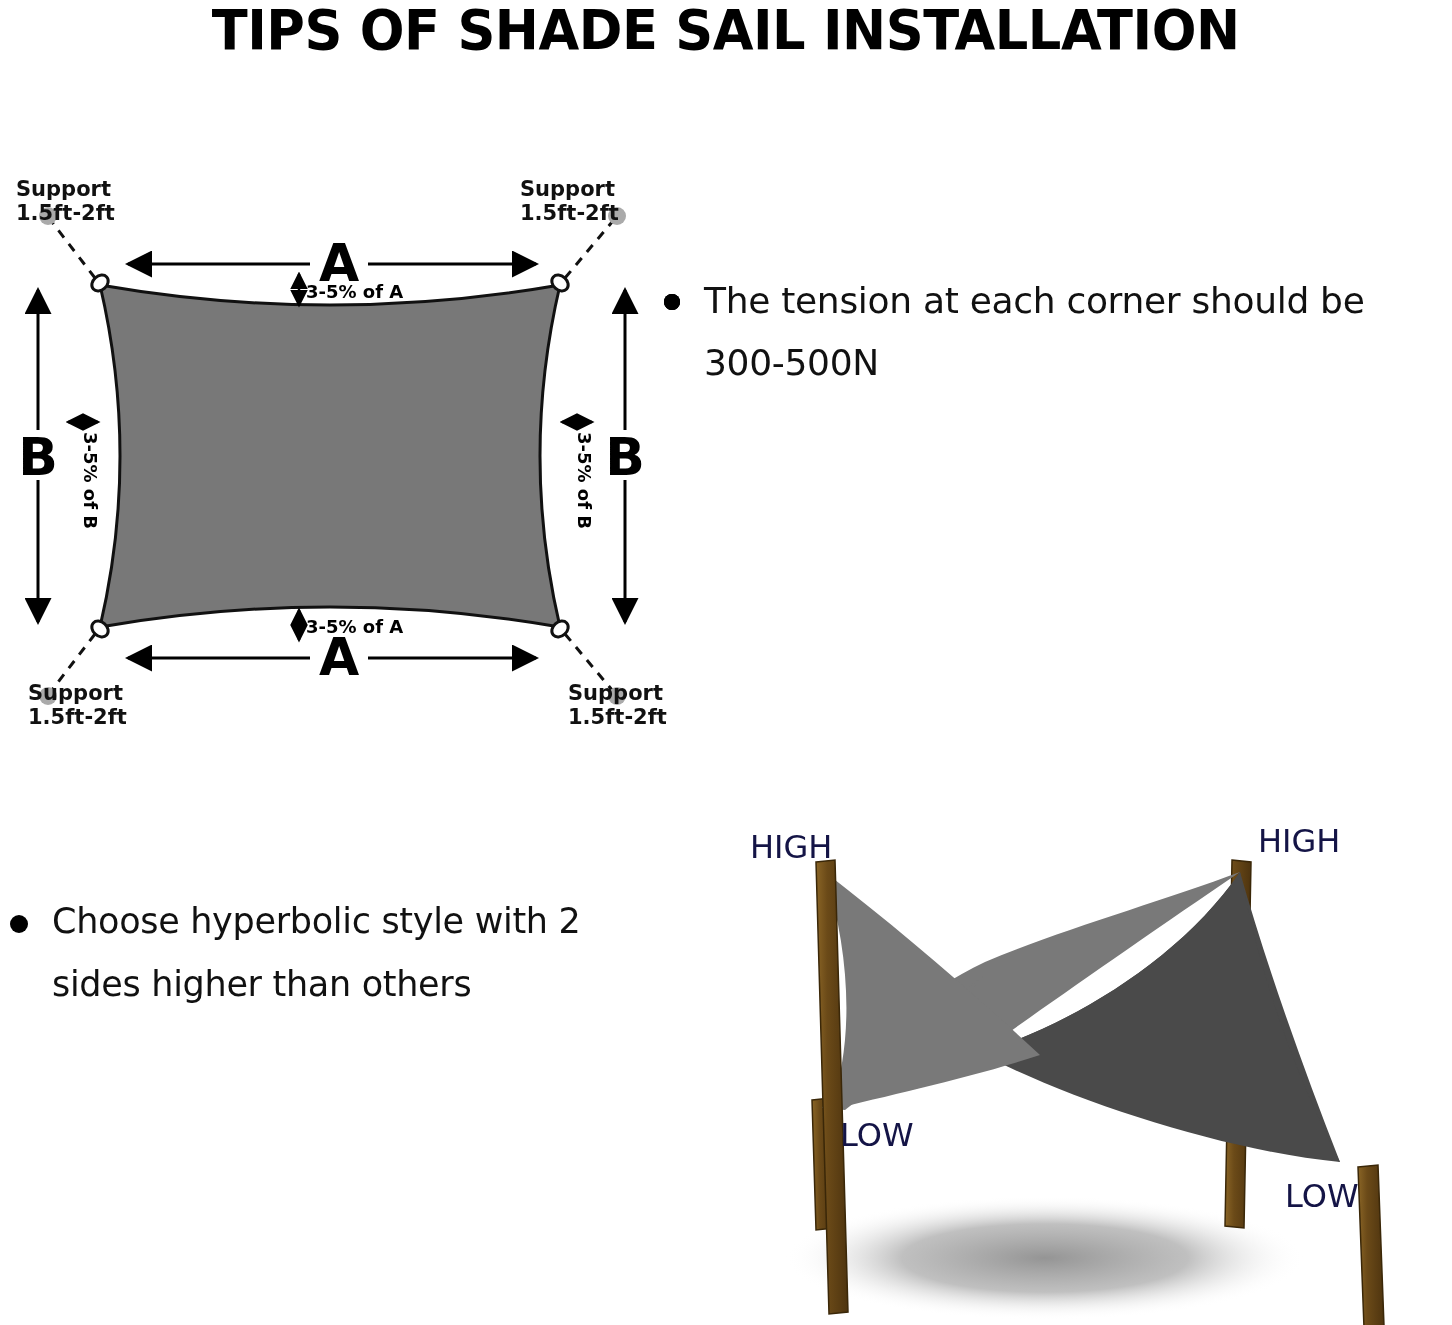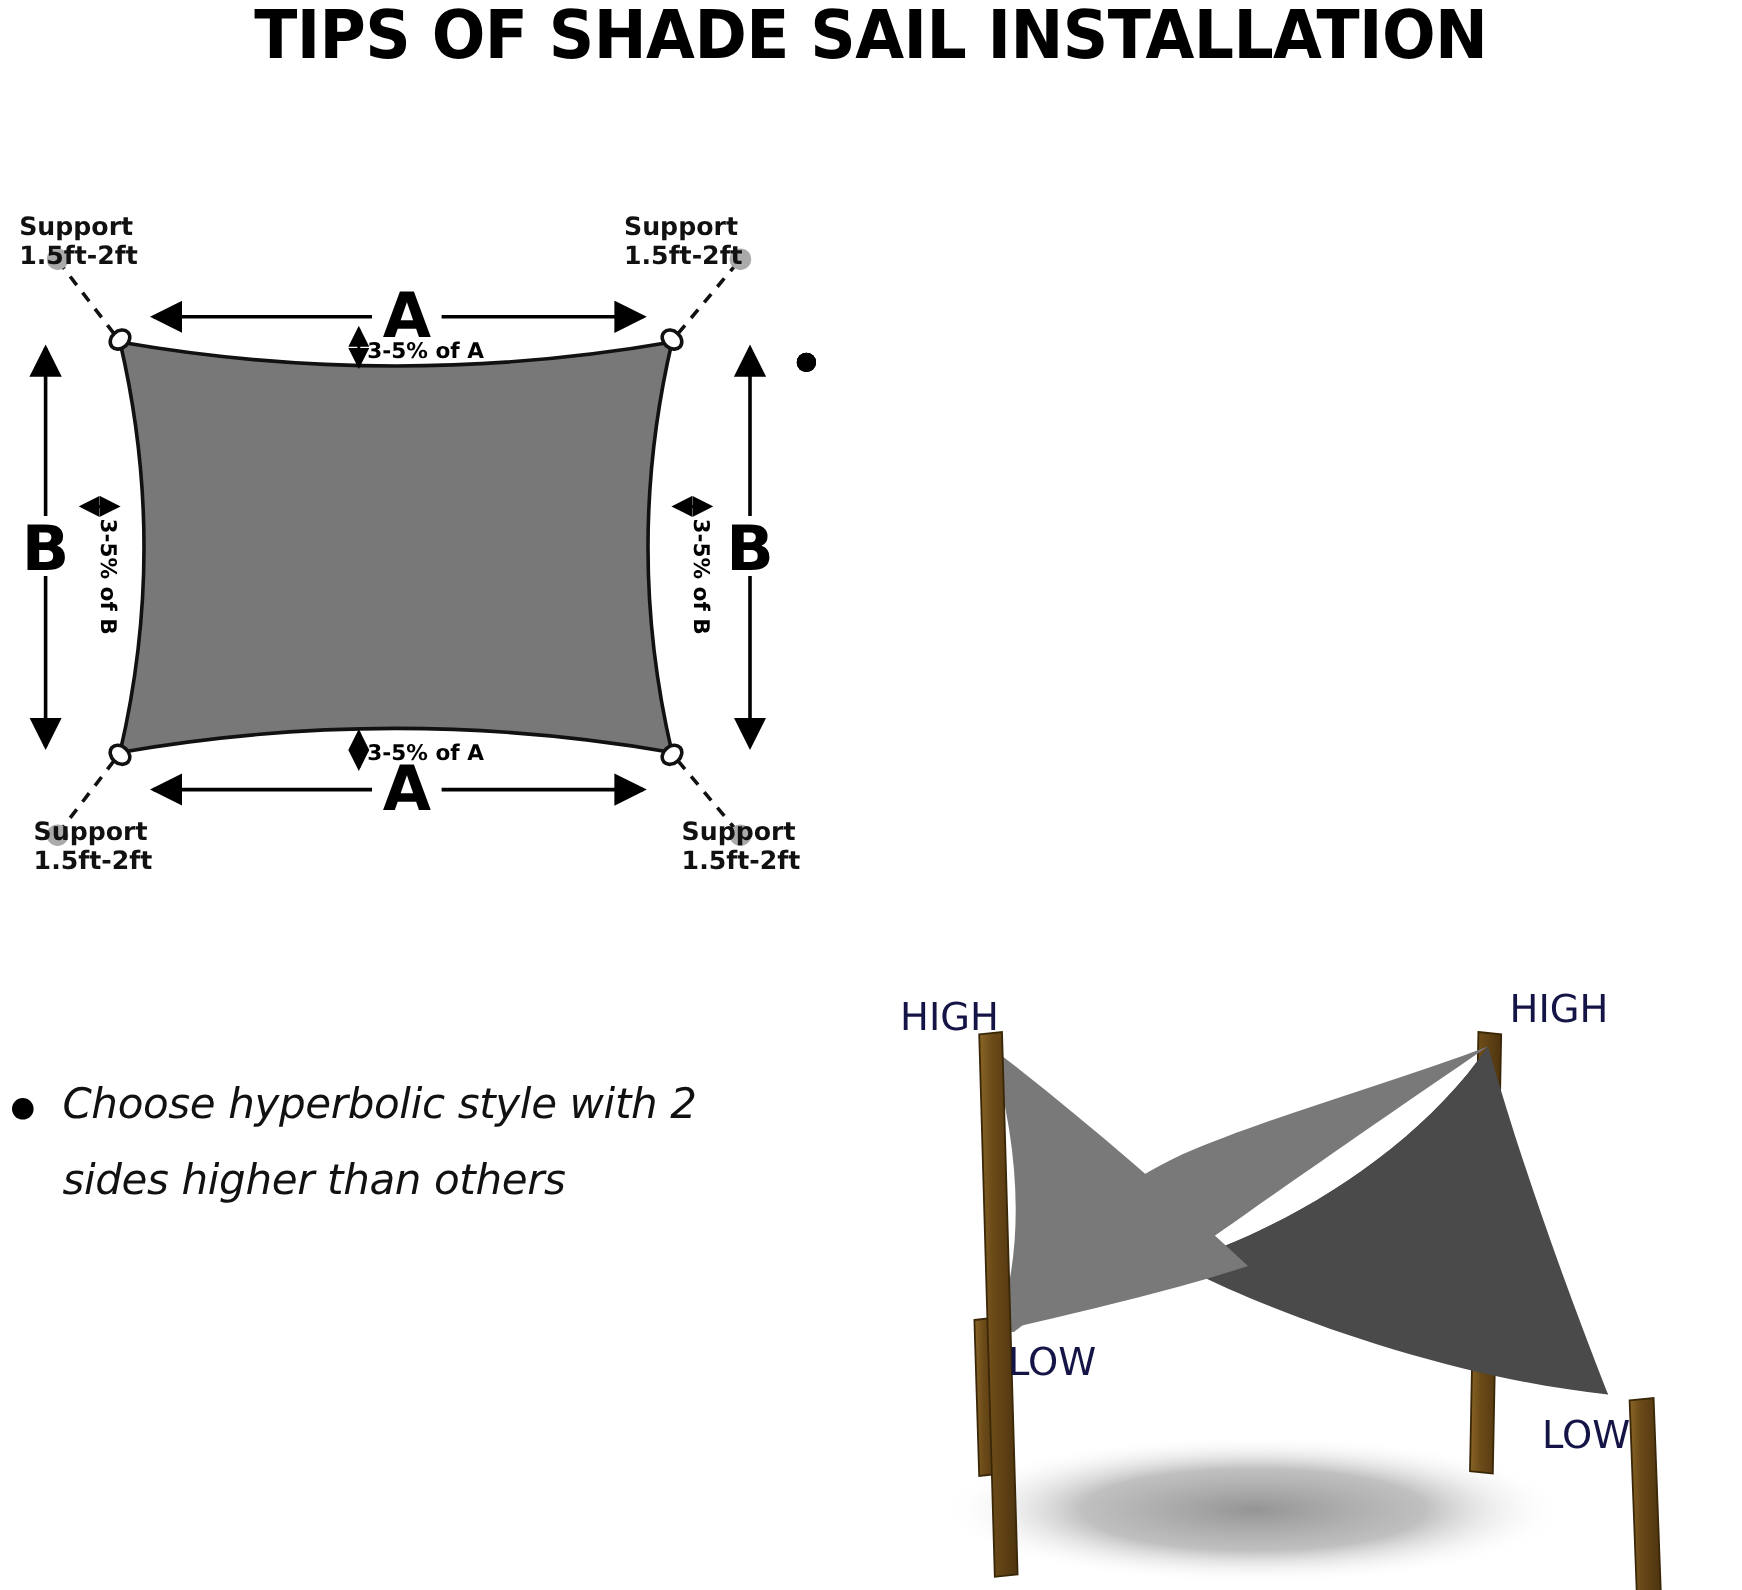--- a/index.html
+++ b/index.html
@@ -89,21 +89,20 @@
     top: 24px;
     width: 16px;
     height: 16px;
     border-radius: 50%;
     background: #000000;
   }
   #advice-list ul.bullets li {
     font-size: 35px;
     line-height: 63px;
     padding-left: 50px;
-    font-style: italic;
   }
   #advice-list ul.bullets li .bullet-dot {
     left: 8px;
     top: 25px;
     width: 18px;
     height: 18px;
   }
 
   
   .svg-label-support {
@@ -259,20 +258,21 @@
 <div id="tips-list" class="panel">
   <ul class="bullets">
     <li>
       <span class="bullet-dot"></span>
     </li>
     <li>
       <span class="bullet-dot"></span>
     </li>
     <li>
       <span class="bullet-dot"></span>
+      <span>The tension at each corner should be 300-500N</span>
     </li>
   </ul>
 </div>
 
 <div id="advice-list" class="panel">
   <ul class="bullets">
     <li>
       <span class="bullet-dot"></span>
       <span>Choose hyperbolic style with 2 sides higher than others</span>
     </li>

